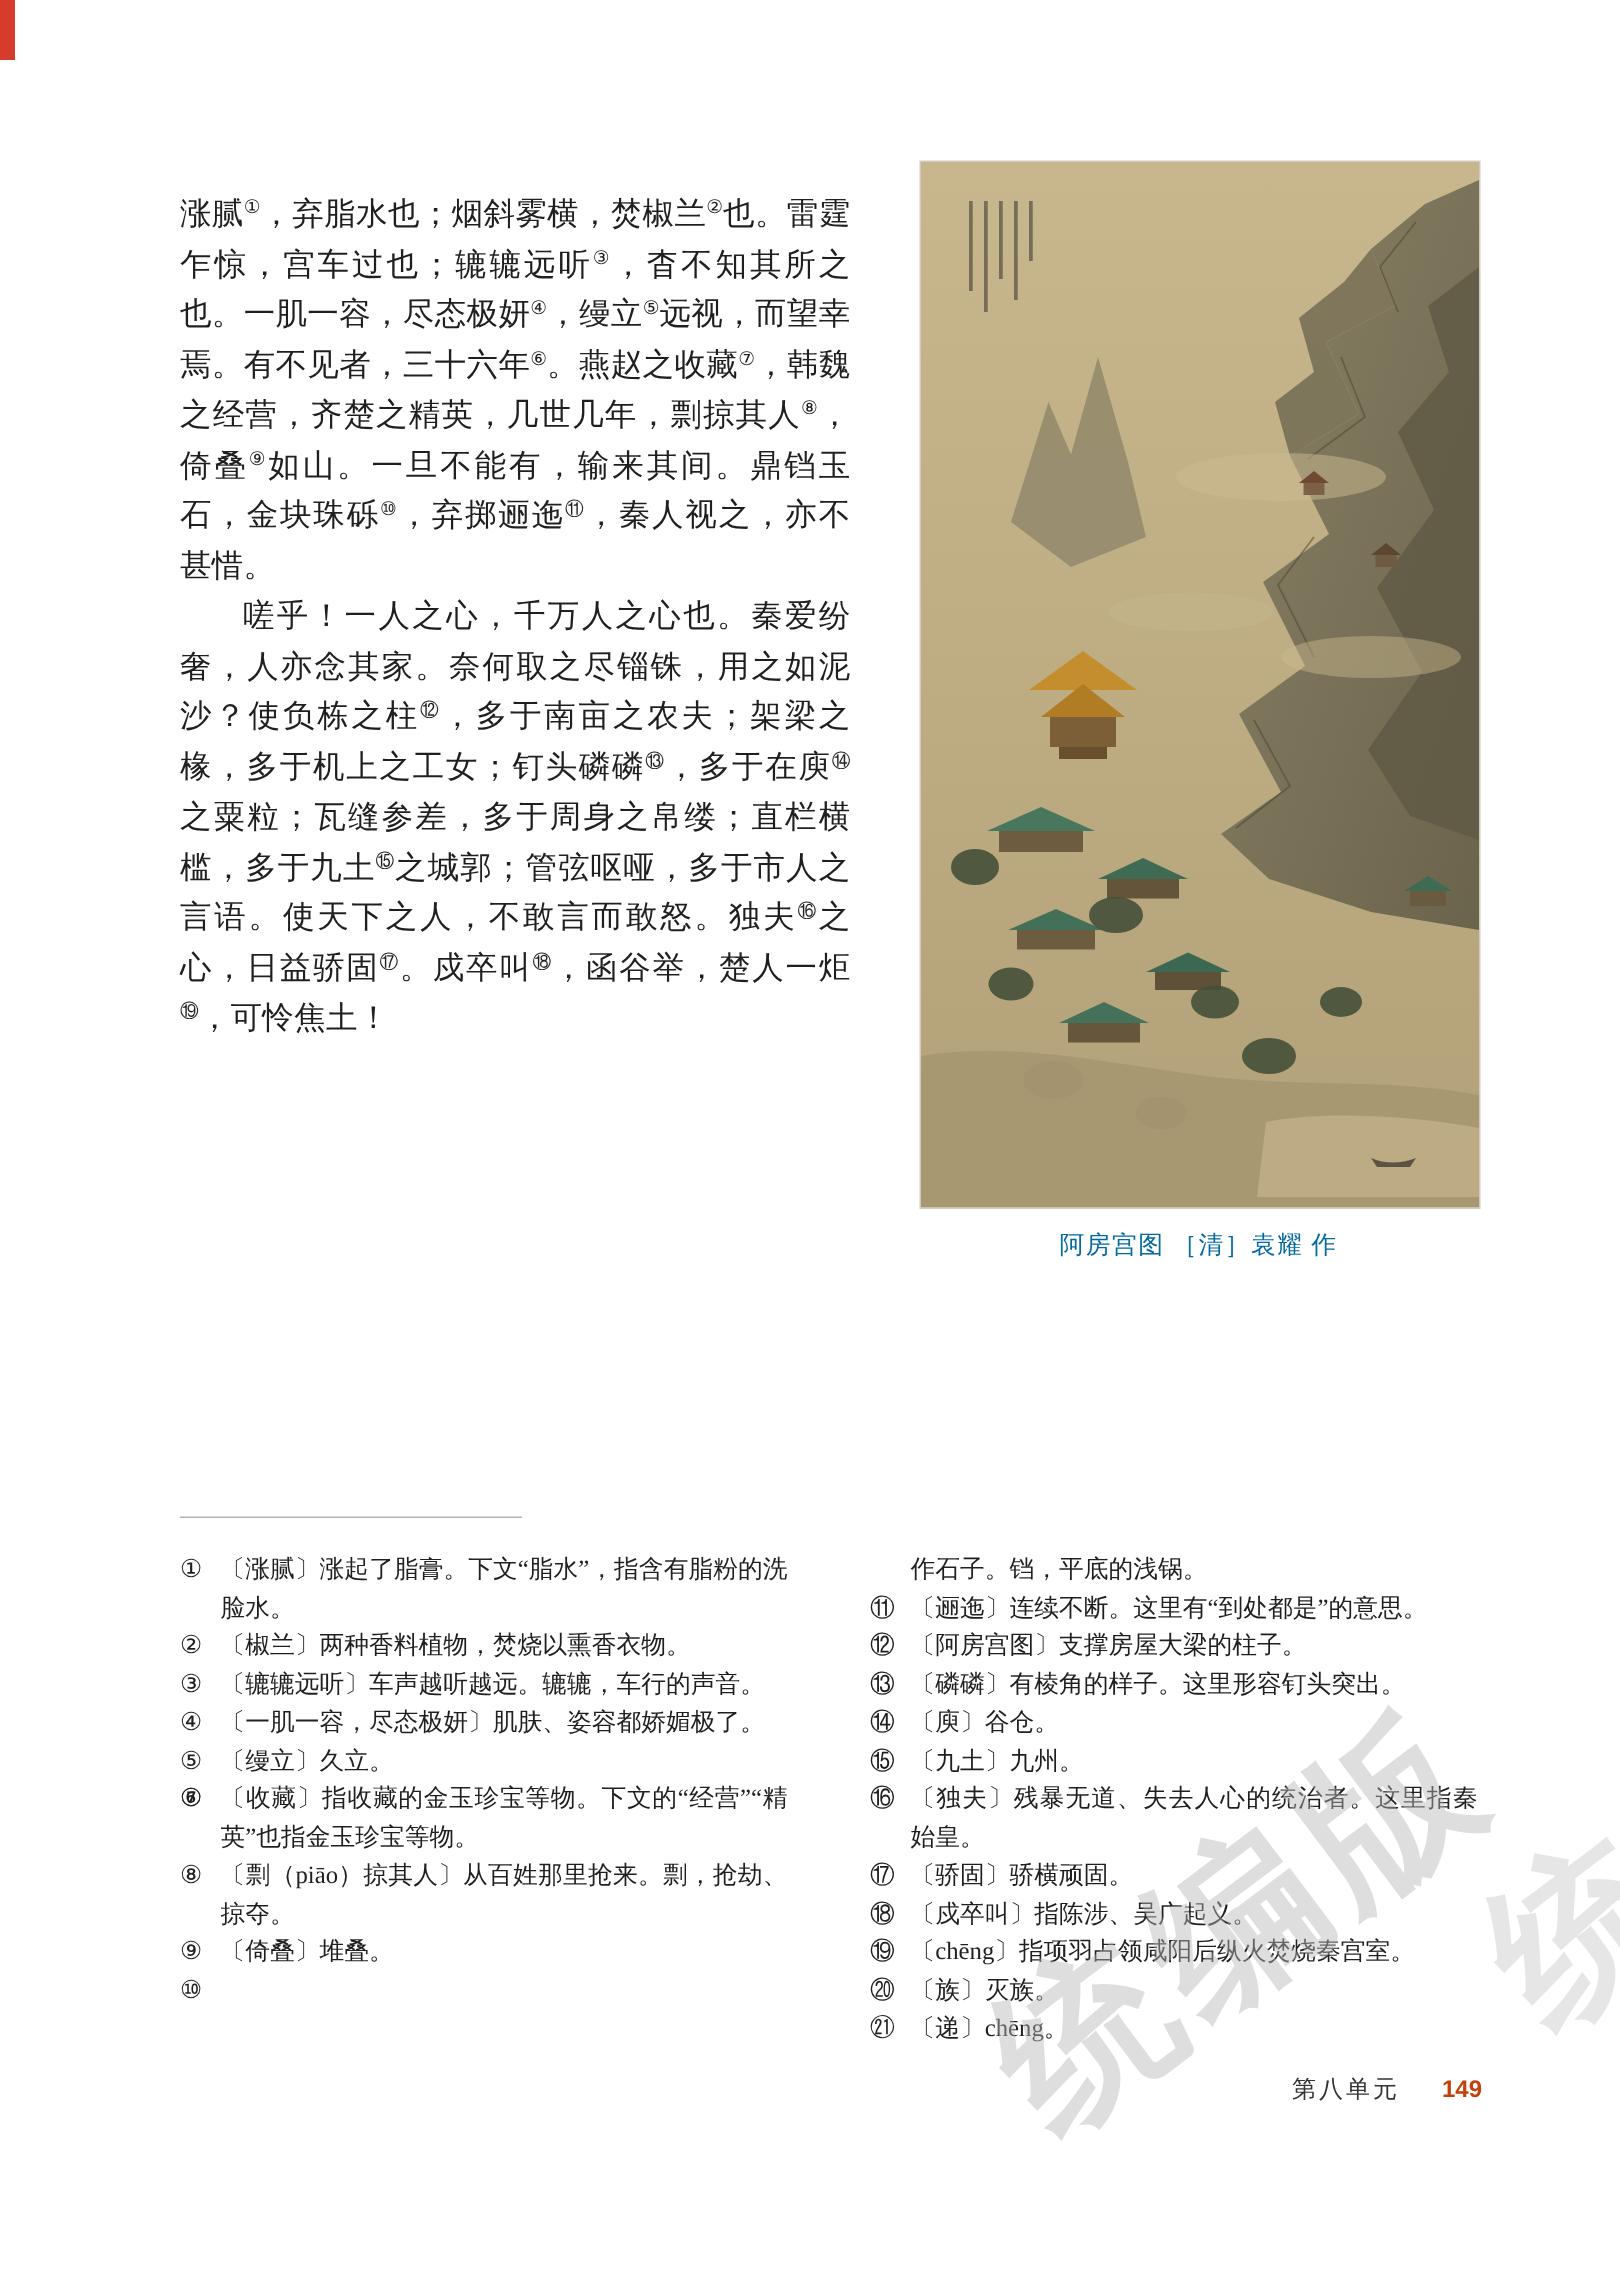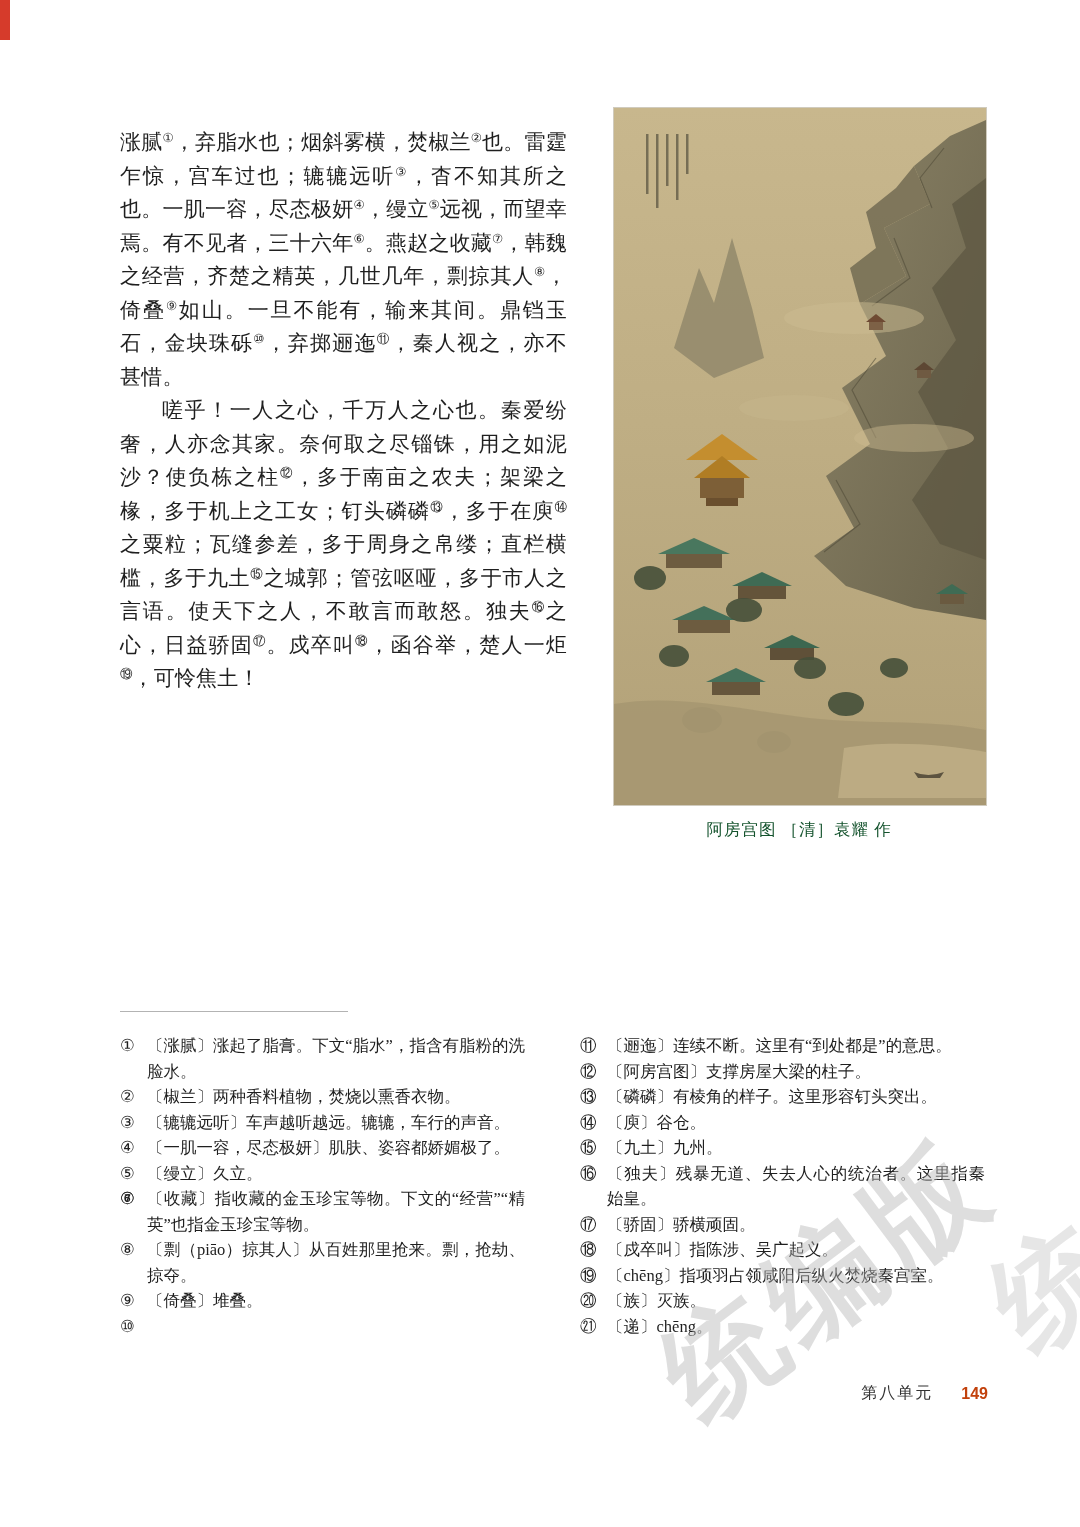--- a/index.html
+++ b/index.html
@@ -15,21 +15,21 @@
     position:absolute;left:120px;top:99px;width:447px;
     font-size:21px;line-height:33.5px;letter-spacing:.2px;
     text-align:justify;word-break:break-all;margin-top:27px;
   }
   .para{margin:0;}
   .para.indent{text-indent:2em;}
   sup.ref{font-size:12.5px;vertical-align:7px;line-height:0;letter-spacing:0;}
 
   .figure{position:absolute;left:613px;top:107px;width:372px;margin:0;}
   .figure svg{display:block;border:1px solid rgba(120,105,70,.35);}
-  .figcaption{margin-top:13px;text-align:center;font-size:16.5px;color:#14532d;letter-spacing:1px;}
+  .figcaption{margin-top:13px;text-align:center;font-size:16.5px;color:#0369a1;letter-spacing:1px;}
 
   .divider{position:absolute;left:120px;top:1011px;width:228px;height:1px;background:#b3b3b3;}
 
   .footnotes{
     position:absolute;left:120px;top:1033px;width:870px;
     display:flex;gap:55px;
     font-size:16.5px;line-height:25.5px;
   }
   .fn-col{width:405px;}
   .fn-item{position:relative;padding-left:27px;text-align:justify;word-break:break-all;}
@@ -158,20 +158,21 @@
         <div class="fn-item"><span class="fn-num">③</span><span>〔辘辘远听〕车声越听越远。辘辘，车行的声音。</span></div>
         <div class="fn-item"><span class="fn-num">④</span><span>〔一肌一容，尽态极妍〕肌肤、姿容都娇媚极了。</span></div>
         <div class="fn-item"><span class="fn-num">⑤</span><span>〔缦立〕久立。</span></div>
         <div class="fn-item"><span class="fn-num">⑥</span></div>
         <div class="fn-item"><span class="fn-num">⑦</span><span>〔收藏〕指收藏的金玉珍宝等物。下文的“经营”“精英”也指金玉珍宝等物。</span></div>
         <div class="fn-item"><span class="fn-num">⑧</span><span>〔剽（piāo）掠其人〕从百姓那里抢来。剽，抢劫、掠夺。</span></div>
         <div class="fn-item"><span class="fn-num">⑨</span><span>〔倚叠〕堆叠。</span></div>
         <div class="fn-item"><span class="fn-num">⑩</span></div>
       </div>
     <div class="fn-col" id="fn-right">
+        <div class="fn-item"><span class="fn-num"></span><span>作石子。铛，平底的浅锅。</span></div>
         <div class="fn-item"><span class="fn-num">⑪</span><span>〔逦迤〕连续不断。这里有“到处都是”的意思。</span></div>
         <div class="fn-item"><span class="fn-num">⑫</span><span>〔阿房宫图〕支撑房屋大梁的柱子。</span></div>
         <div class="fn-item"><span class="fn-num">⑬</span><span>〔磷磷〕有棱角的样子。这里形容钉头突出。</span></div>
         <div class="fn-item"><span class="fn-num">⑭</span><span>〔庾〕谷仓。</span></div>
         <div class="fn-item"><span class="fn-num">⑮</span><span>〔九土〕九州。</span></div>
         <div class="fn-item"><span class="fn-num">⑯</span><span>〔独夫〕残暴无道、失去人心的统治者。这里指秦始皇。</span></div>
         <div class="fn-item"><span class="fn-num">⑰</span><span>〔骄固〕骄横顽固。</span></div>
         <div class="fn-item"><span class="fn-num">⑱</span><span>〔戍卒叫〕指陈涉、吴广起义。</span></div>
         <div class="fn-item"><span class="fn-num">⑲</span><span>〔chēng〕指项羽占领咸阳后纵火焚烧秦宫室。</span></div>
         <div class="fn-item"><span class="fn-num">⑳</span><span>〔族〕灭族。</span></div>

